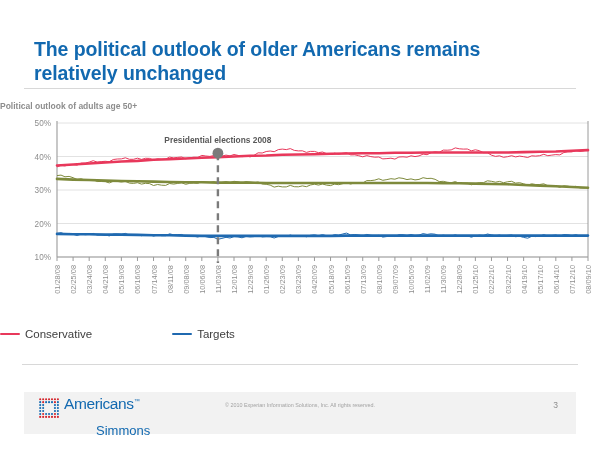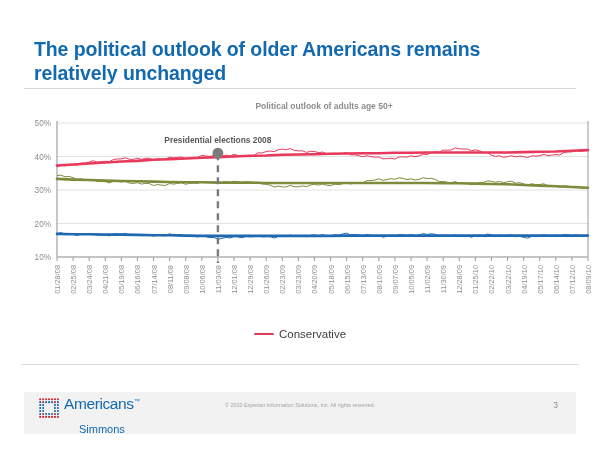--- a/index.html
+++ b/index.html
@@ -24,31 +24,30 @@
     margin:12px;
   }
   .title-rule {
     position:absolute; left:24px; right:24px; top:88px;
     height:1px; background:#d8d8d8;
   }
 
   
   .chart-subtitle {
     position:absolute; left:0; right:0; top:101px;
-    text-align:center;
-    font-size:8.5px; font-weight:bold; color:#8d8d8d;margin-left:48px;
+    text-align:left;
+    font-size:8.5px; font-weight:bold; color:#8d8d8d;
   }
   .chart-wrap { position:absolute; left:0; top:115px; width:600px; height:215px; }
   svg.chart { display:block; }
 
   .legend {
     position:absolute; left:0; right:0; top:328px;
     display:flex; justify-content:flex-start; gap:80px;
     align-items:center;
-    flex-direction:column;
   }
   .legend-item { display:flex; align-items:center; gap:5px; }
   .legend-swatch { width:20px; height:2.6px; border-radius:1px; display:block; }
   .legend-label { font-size:11.5px; color:#3e3e3e; }
 
   
   .foot-rule {
     position:absolute; left:22px; right:22px; top:364px;
     height:1px; background:#d8d8d8;
   }
@@ -61,21 +60,21 @@
     background:#f2f2f2;
   }
   .logo { position:absolute; left:38px; top:396px; display:flex; align-items:flex-start; gap:4px; }
   .logo-mark { width:22px; height:22px; margin-top:1px; }
   .logo-text-wrap { display:flex; flex-direction:column; }
   .logo-word {
     font-size:15.5px; color:#1269B0; font-weight:normal;
     line-height:1; letter-spacing:-0.4px; position:relative;
   }
   .logo-tm { font-size:6px; vertical-align:super; }
-  .logo-sub { font-size:11px; color:#1269B0; margin-top:4px; margin-left:12px; }
+  .logo-sub { font-size:13px; color:#1269B0; margin-top:4px; margin-left:29px; }
   .copyright {
     position:absolute; left:0; right:0; top:402px;
     text-align:center; font-size:5.4px; color:#a2a2a2;
   }
   .page-num { position:absolute; right:42px; top:400px; font-size:8.5px; color:#8d8d8d; }
 </style>
 </head>
 <body>
 
 <div class="slide">
@@ -182,21 +181,21 @@
       </svg>
   </div>
 
   <div class="legend" id="legend">
       <div class="legend-item">
         <span class="legend-swatch" style="background: rgb(232, 56, 91);"></span>
         <span class="legend-label">Conservative</span>
       </div>
       <div class="legend-item">
         <span class="legend-swatch" style="background: rgb(31, 105, 176);"></span>
-        <span class="legend-label">Experian</span>
+        <span class="legend-label">Targets</span>
       </div>
     </div>
 
   <div class="foot-rule"></div>
 
   <div class="foot-left">
   </div>
 
 
   <div class="footer-bar"></div>

